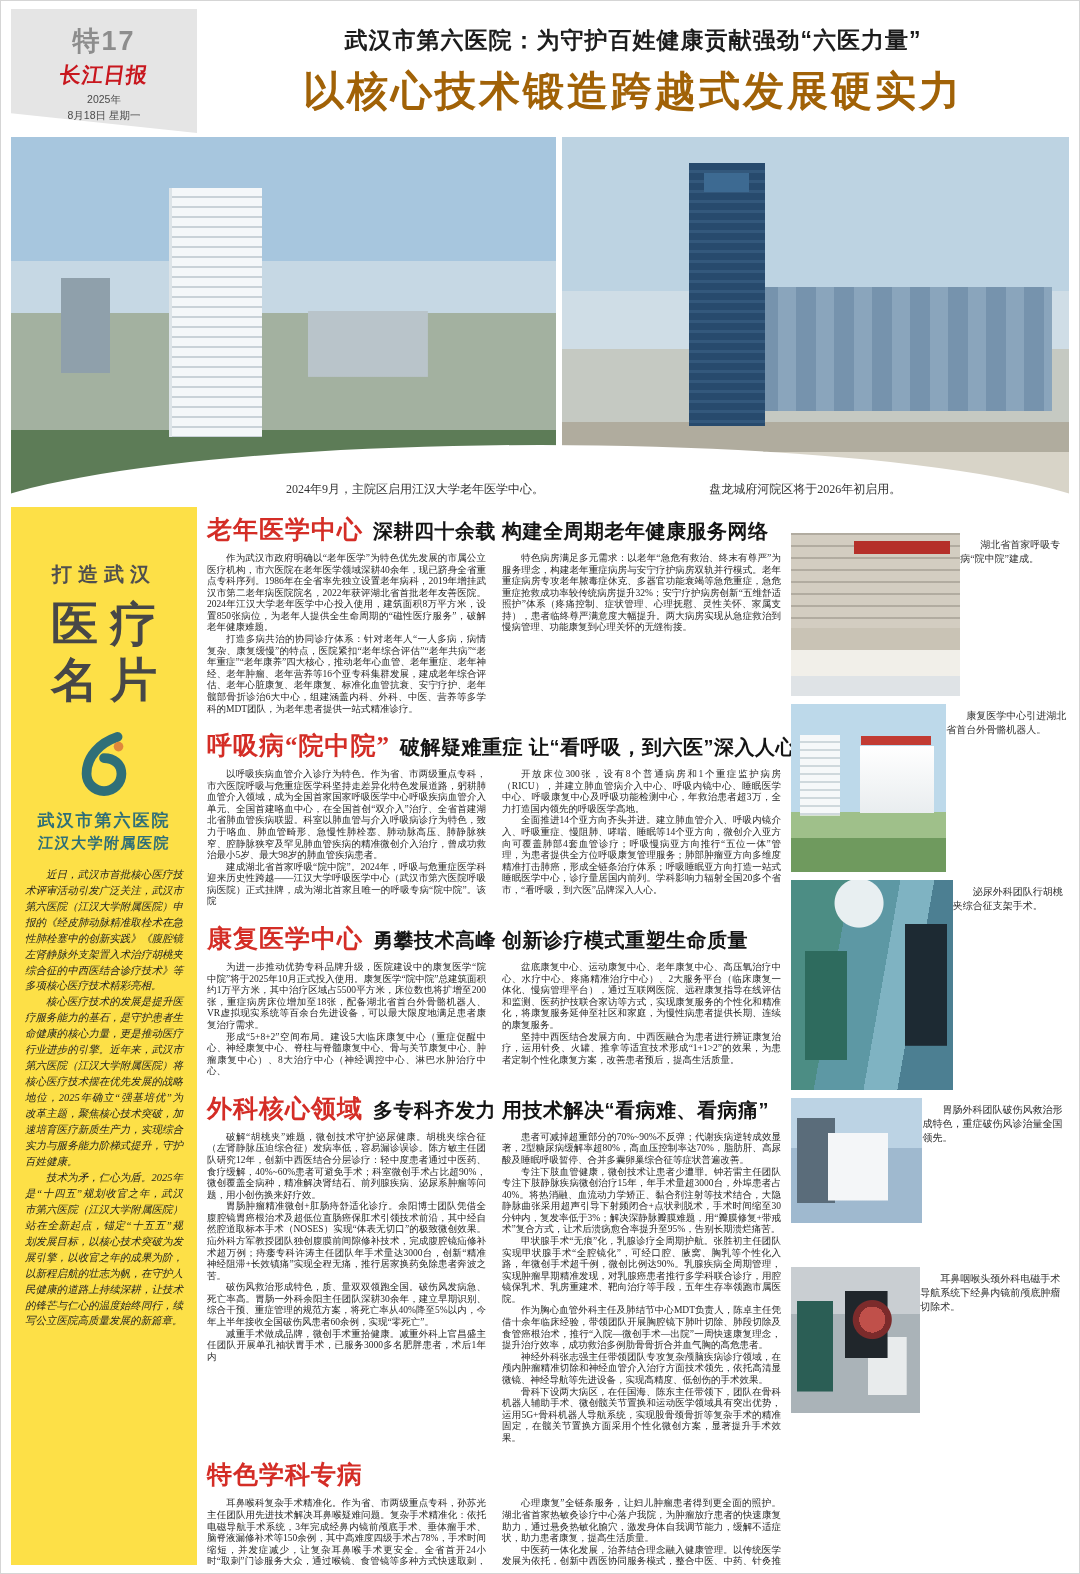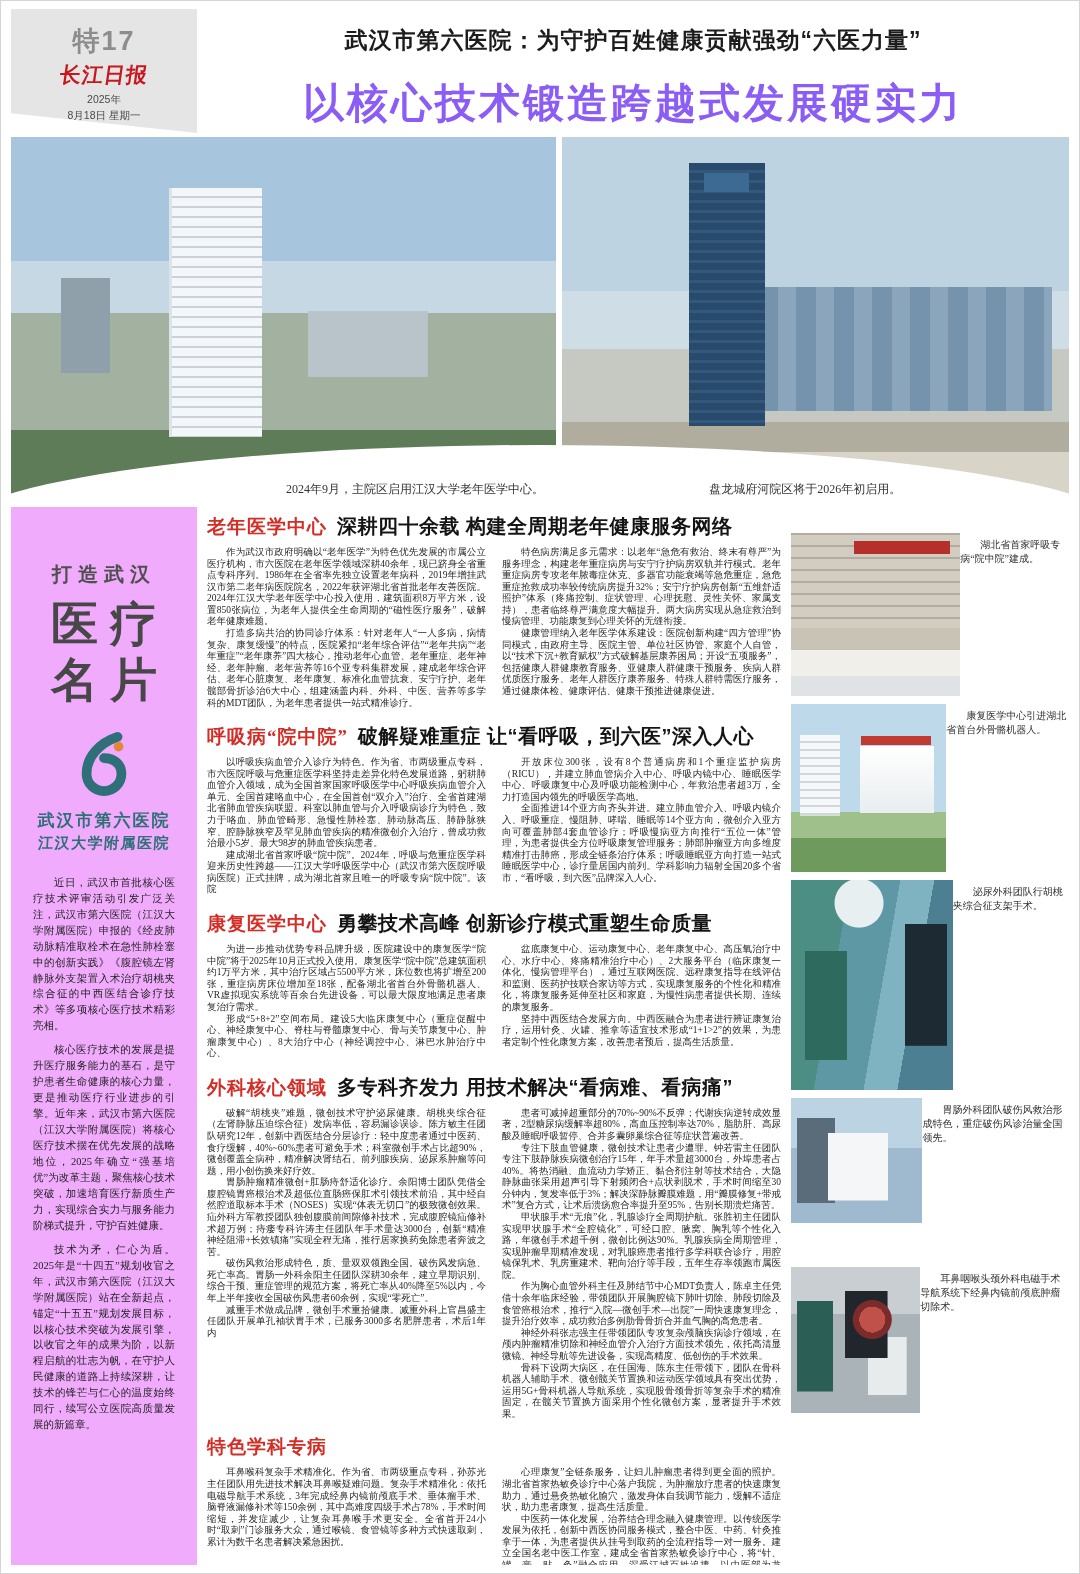--- a/index.html
+++ b/index.html
@@ -16,21 +16,21 @@
   .page-num { font-family:"Liberation Sans",sans-serif; font-size:27px; font-weight:bold;
               color:#8d8d8d; letter-spacing:2px; }
   .paper-logo { font-size:21px; font-weight:bold; color:#c8171e; margin-top:2px;
                 transform:skewX(-8deg); letter-spacing:1px; }
   .paper-date { font-size:10.5px; color:#4a4a4a; line-height:1.5; margin-top:3px;
                 font-family:"Liberation Sans",sans-serif; }
   .headline-block { flex:1; text-align:center; padding-top:16px; }
   .kicker { font-family:"Liberation Sans",sans-serif; font-size:23px; font-weight:600;
             color:#1c1c1c; letter-spacing:1px; }
   .main-headline { font-family:"Liberation Sans",sans-serif; font-size:41px; font-weight:900;
-                   color:#8b5cf6; letter-spacing:3px; margin-top:20px; }
+                   color:#a16207; letter-spacing:3px; margin-top:8px; }
 
   
   .photo-band { position:relative; height:366px; margin-top:4px; display:flex; gap:6px; overflow:hidden; }
   .tphoto { position:relative; height:100%; overflow:hidden; }
   .tphoto.tl { flex:0 0 51.5%;
     background:
       linear-gradient(#8fa0ab,#8fa0ab) 10% 52% / 9% 26% no-repeat,
       linear-gradient(#b9c4ca,#b9c4ca) 70% 58% / 22% 18% no-repeat,
       linear-gradient(180deg,#a7c6de 0 34%,#c6d8e4 34% 48%,#a3b1a0 48% 80%,#5d7c57 80% 100%); }
   .tphoto.tr { flex:1;
@@ -48,41 +48,41 @@
       background:#fff; border-radius:50% 50% 0 0 / 100% 100% 0 0; }
   .band-caps { position:absolute; left:0; right:0; bottom:4px; height:18px; }
   .band-caps span { position:absolute; font-size:12px; color:#333; white-space:nowrap; }
   .cap-left { left:26%; }
   .cap-right { left:66%; }
 
   
   .main { display:flex; gap:10px; margin-top:4px; height:1058px; overflow:hidden; }
 
   
-  .sidebar { flex:0 0 186px; background:#f0abfc; padding:54px 14px 10px; display:flex; flex-direction:column; }
+  .sidebar { flex:0 0 186px; background:#fde047; padding:54px 14px 10px; display:flex; flex-direction:column; }
   .sb-tagline { font-family:"Liberation Sans",sans-serif; text-align:center; font-size:20px;
                 color:#4f4f4f; letter-spacing:6px; font-weight:600; }
   .sb-card { text-align:center; font-size:47px; font-weight:900; color:#474747;
              letter-spacing:12px; line-height:1.2; margin-top:8px; padding-left:12px; }
   .sb-logo { display:block; margin:20px auto 6px; }
   .sb-hospital { text-align:center; font-family:"Liberation Sans",sans-serif; font-weight:bold;
                  font-size:17px; color:#2f6f78; letter-spacing:2px; margin-top:4px; }
   .sb-affil { text-align:center; font-size:15px; font-weight:bold; color:#2f6f78;
               letter-spacing:1.5px; transform:skewX(-4deg); margin-top:2px; }
   .sb-body { margin-top:14px; font-size:10.5px; line-height:1.52; text-align:justify; color:#1f1f1f; }
-  .sb-body p { text-indent:2em; margin:8px; }
+  .sb-body p { text-indent:2em; margin:0;font-style:italic; }
   .sb-byline { margin-top:auto; padding:14px 0 8px 10px; font-family:"Liberation Sans",sans-serif;
                font-size:11.5px; font-weight:bold; color:#3a3a3a; line-height:1.5; }
 
   
   .content { flex:1; min-width:0; }
   .sec { margin-top:14px; }
   .sec:first-child { margin-top:6px; }
   .sec-title { display:flex; align-items:baseline; gap:10px; margin-bottom:7px; white-space:nowrap; }
-  .t-red { font-size:19px; font-weight:900; color:#d42d26; letter-spacing:1px; }
+  .t-red { font-size:25px; font-weight:900; color:#d42d26; letter-spacing:1px; }
   .t-black { font-family:"Liberation Sans",sans-serif; font-size:20px; font-weight:800;
              color:#141414; letter-spacing:0.5px; }
   .cols { display:flex; gap:16px; }
   .col { flex:1; min-width:0; font-size:9.5px; line-height:1.22; text-align:justify; color:#262626; }
   .col p { text-indent:2em; margin:0; }
 
   
   .rail { flex:0 0 278px; padding-top:26px; display:flex; flex-direction:column; gap:8px; }
   .rail-fig { display:flex; }
   .rail-photo { width:100%; }
@@ -177,21 +177,20 @@
           <span class="t-red">老年医学中心</span>
           <span class="t-black">深耕四十余载 构建全周期老年健康服务网络</span>
         </h2>
         <div class="cols">
           <div class="col">
               <p>作为武汉市政府明确以“老年医学”为特色优先发展的市属公立医疗机构，市六医院在老年医学领域深耕40余年，现已跻身全省重点专科序列。1986年在全省率先独立设置老年病科，2019年增挂武汉市第二老年病医院院名，2022年获评湖北省首批老年友善医院。2024年江汉大学老年医学中心投入使用，建筑面积8万平方米，设置850张病位，为老年人提供全生命周期的“磁性医疗服务”，破解老年健康难题。</p>
               <p>打造多病共治的协同诊疗体系：针对老年人“一人多病，病情复杂、康复缓慢”的特点，医院紧扣“老年综合评估”“老年共病”“老年重症”“老年康养”四大核心，推动老年心血管、老年重症、老年神经、老年肿瘤、老年营养等16个亚专科集群发展，建成老年综合评估、老年心脏康复、老年康复、标准化血管抗衰、安宁疗护、老年髋部骨折诊治6大中心，组建涵盖内科、外科、中医、营养等多学科的MDT团队，为老年患者提供一站式精准诊疗。</p>
             </div>
           <div class="col">
               <p>特色病房满足多元需求：以老年“急危有救治、终末有尊严”为服务理念，构建老年重症病房与安宁疗护病房双轨并行模式。老年重症病房专攻老年脓毒症休克、多器官功能衰竭等急危重症，急危重症抢救成功率较传统病房提升32%；安宁疗护病房创新“五维舒适照护”体系（疼痛控制、症状管理、心理抚慰、灵性关怀、家属支持），患者临终尊严满意度大幅提升。两大病房实现从急症救治到慢病管理、功能康复到心理关怀的无缝衔接。</p>
-              <p>健康管理纳入老年医学体系建设：医院创新构建“四方管理”协同模式，由政府主导、医院主管、单位社区协管、家庭个人自管，以“技术下沉+教育赋权”方式破解基层康养困局；开设“五项服务”，包括健康人群健康教育服务、亚健康人群健康干预服务、疾病人群优质医疗服务、老年人群医疗康养服务、特殊人群特需医疗服务，通过健康体检、健康评估、健康干预推进健康促进。</p>
             </div>
         </div>
       </section>
 
       <section class="sec">
         <h2 class="sec-title">
           <span class="t-red">呼吸病“院中院”</span>
           <span class="t-black">破解疑难重症 让“看呼吸，到六医”深入人心</span>
         </h2>
         <div class="cols">

